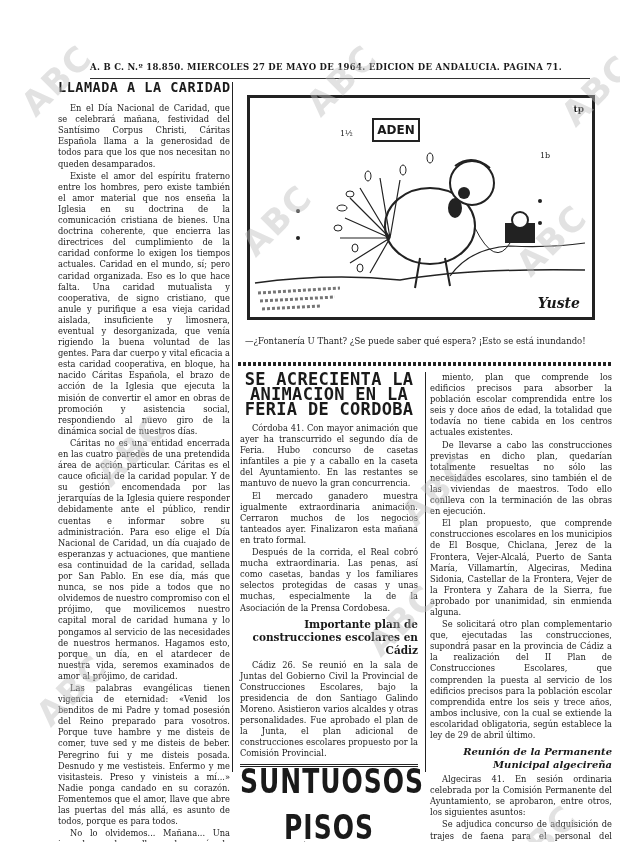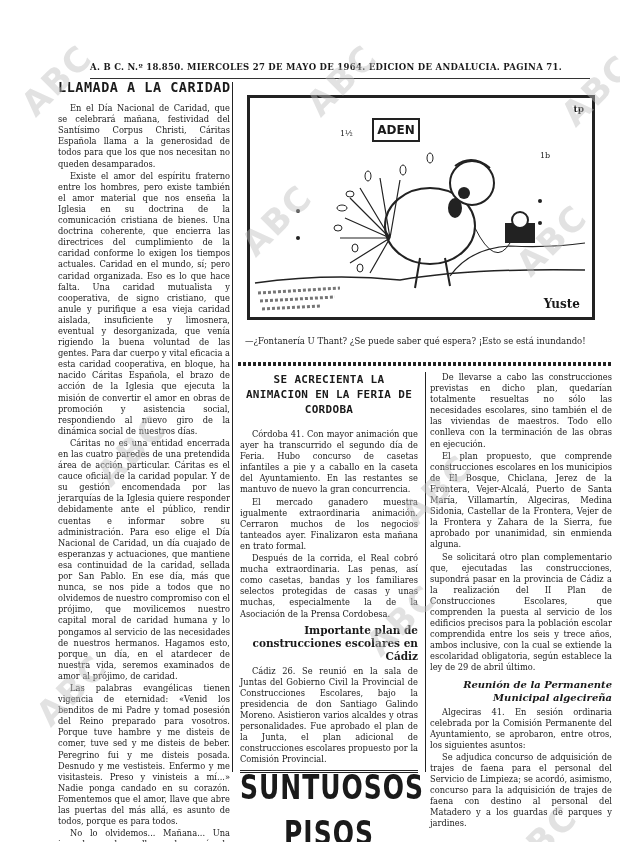--- a/index.html
+++ b/index.html
@@ -24,28 +24,28 @@
     #col1 { left: 58px; top: 82px; width: 172px; }
     #col1 .head { font-family: "DejaVu Sans Mono", monospace; font-size: 13.5px; font-weight: bold; letter-spacing: 0.5px; text-align: left; margin-bottom: 10px; white-space: nowrap; }
     #col1-rule { position: absolute; left: 232px; top: 82px; width: 1px; height: 690px; background: #222; }
 
     .cartoon {
       position: absolute; left: 247px; top: 95px; width: 348px; height: 225px;
       border: 3px solid #222; background: #fff;
     }
     .cartoon .sign { position: absolute; left: 122px; top: 20px; width: 48px; height: 24px; border: 2px solid #222; font-family: "DejaVu Sans", sans-serif; font-size: 12px; font-weight: bold; display: flex; align-items: center; justify-content: center; }
     .cartoon .mark { position: absolute; right: 8px; top: 6px; font-size: 9px; font-weight: bold; }
-    .cartoon .sig { position: absolute; right: 12px; bottom: 6px; font-size: 12px; font-weight: bold; }
+    .cartoon .sig { position: absolute; right: 12px; bottom: 6px; font-style: italic; font-size: 14px; font-weight: bold; }
 
     .caption { position: absolute; left: 245px; top: 336px; width: 370px; font-size: 8.5px; line-height: 11px; }
     .zigzag { position: absolute; left: 238px; top: 362px; width: 375px; height: 4px;
       background: repeating-linear-gradient(90deg, #222 0 3px, #fff 3px 5px); }
 
     #col2 { left: 240px; top: 372px; width: 178px; }
-    #col2 .head1 { font-family: "DejaVu Sans Mono", monospace; font-size: 11px; font-weight: bold; text-align: center; line-height: 15px; letter-spacing: 0.3px; margin-bottom: 12px; }
+    #col2 .head1 { font-family: "DejaVu Sans Mono", monospace; font-size: 17px; font-weight: bold; text-align: center; line-height: 15px; letter-spacing: 0.3px; margin-bottom: 6px; }
     #col2 .head2 { font-family: "DejaVu Serif", serif; font-size: 10.5px; font-weight: bold; text-align: right; line-height: 13px; margin: 4px 0 3px; }
     .sep-double { border-top: 3px double #222; margin: 5px 0 3px; }
     .ad-title { font-family: "DejaVu Sans", sans-serif; font-weight: bold; font-size: 25px; text-align: center; letter-spacing: 1px; transform: scaleY(1.35); line-height: 34px; margin: 4px 0 2px; }
     .ad-text { text-align: center; font-size: 8.5px; line-height: 11px; }
     #col2-rule { position: absolute; left: 425px; top: 372px; width: 1px; height: 400px; background: #222; }
 
     #col3 { left: 430px; top: 372px; width: 182px; }
     #col3 .sub-head { font-family: "DejaVu Serif", serif; font-weight: bold; font-style: italic; font-size: 10px; text-align: right; line-height: 13px; margin: 4px 0 3px; }
   </style>
 </head>
@@ -129,20 +129,21 @@
   <div class="head2">Importante plan de construcciones escolares en Cádiz</div>
   <p>Cádiz 26. Se reunió en la sala de Juntas del Gobierno Civil la Provincial de Construcciones Escolares, bajo la presidencia de don Santiago Galindo Moreno. Asistieron varios alcaldes y otras personalidades. Fue aprobado el plan de la Junta, el plan adicional de construcciones escolares propuesto por la Comisión Provincial.</p>
   <div class="sep-double"></div>
   <div class="ad-title">SUNTUOSOS PISOS</div>
   <div class="ad-text">c/ Asunción, todo confort, siete habitaciones y servicios</div>
 
 </div>
 <div id="col2-rule"></div>
 
 <div id="col3" class="col">
+  <p>miento, plan que comprende los edificios precisos para absorber la población escolar comprendida entre los seis y doce años de edad, la totalidad que todavía no tiene cabida en los centros actuales existentes.</p>
   <p>De llevarse a cabo las construcciones previstas en dicho plan, quedarían totalmente resueltas no sólo las necesidades escolares, sino también el de las viviendas de maestros. Todo ello conlleva con la terminación de las obras en ejecución.</p>
   <p>El plan propuesto, que comprende construcciones escolares en los municipios de El Bosque, Chiclana, Jerez de la Frontera, Vejer-Alcalá, Puerto de Santa María, Villamartín, Algeciras, Medina Sidonia, Castellar de la Frontera, Vejer de la Frontera y Zahara de la Sierra, fue aprobado por unanimidad, sin enmienda alguna.</p>
   <p>Se solicitará otro plan complementario que, ejecutadas las construcciones, supondrá pasar en la provincia de Cádiz a la realización del II Plan de Construcciones Escolares, que comprenden la puesta al servicio de los edificios precisos para la población escolar comprendida entre los seis y trece años, ambos inclusive, con la cual se extiende la escolaridad obligatoria, según establece la ley de 29 de abril último.</p>
   <div class="sub-head">Reunión de la Permanente Municipal algecireña</div>
   <p>Algeciras 41. En sesión ordinaria celebrada por la Comisión Permanente del Ayuntamiento, se aprobaron, entre otros, los siguientes asuntos:</p>
   <p>Se adjudica concurso de adquisición de trajes de faena para el personal del Servicio de Limpieza; se acordó, asimismo, concurso para la adquisición de trajes de faena con destino al personal del Matadero y a los guardas de parques y jardines.</p>
 
 </div>
 
 </body></html>

